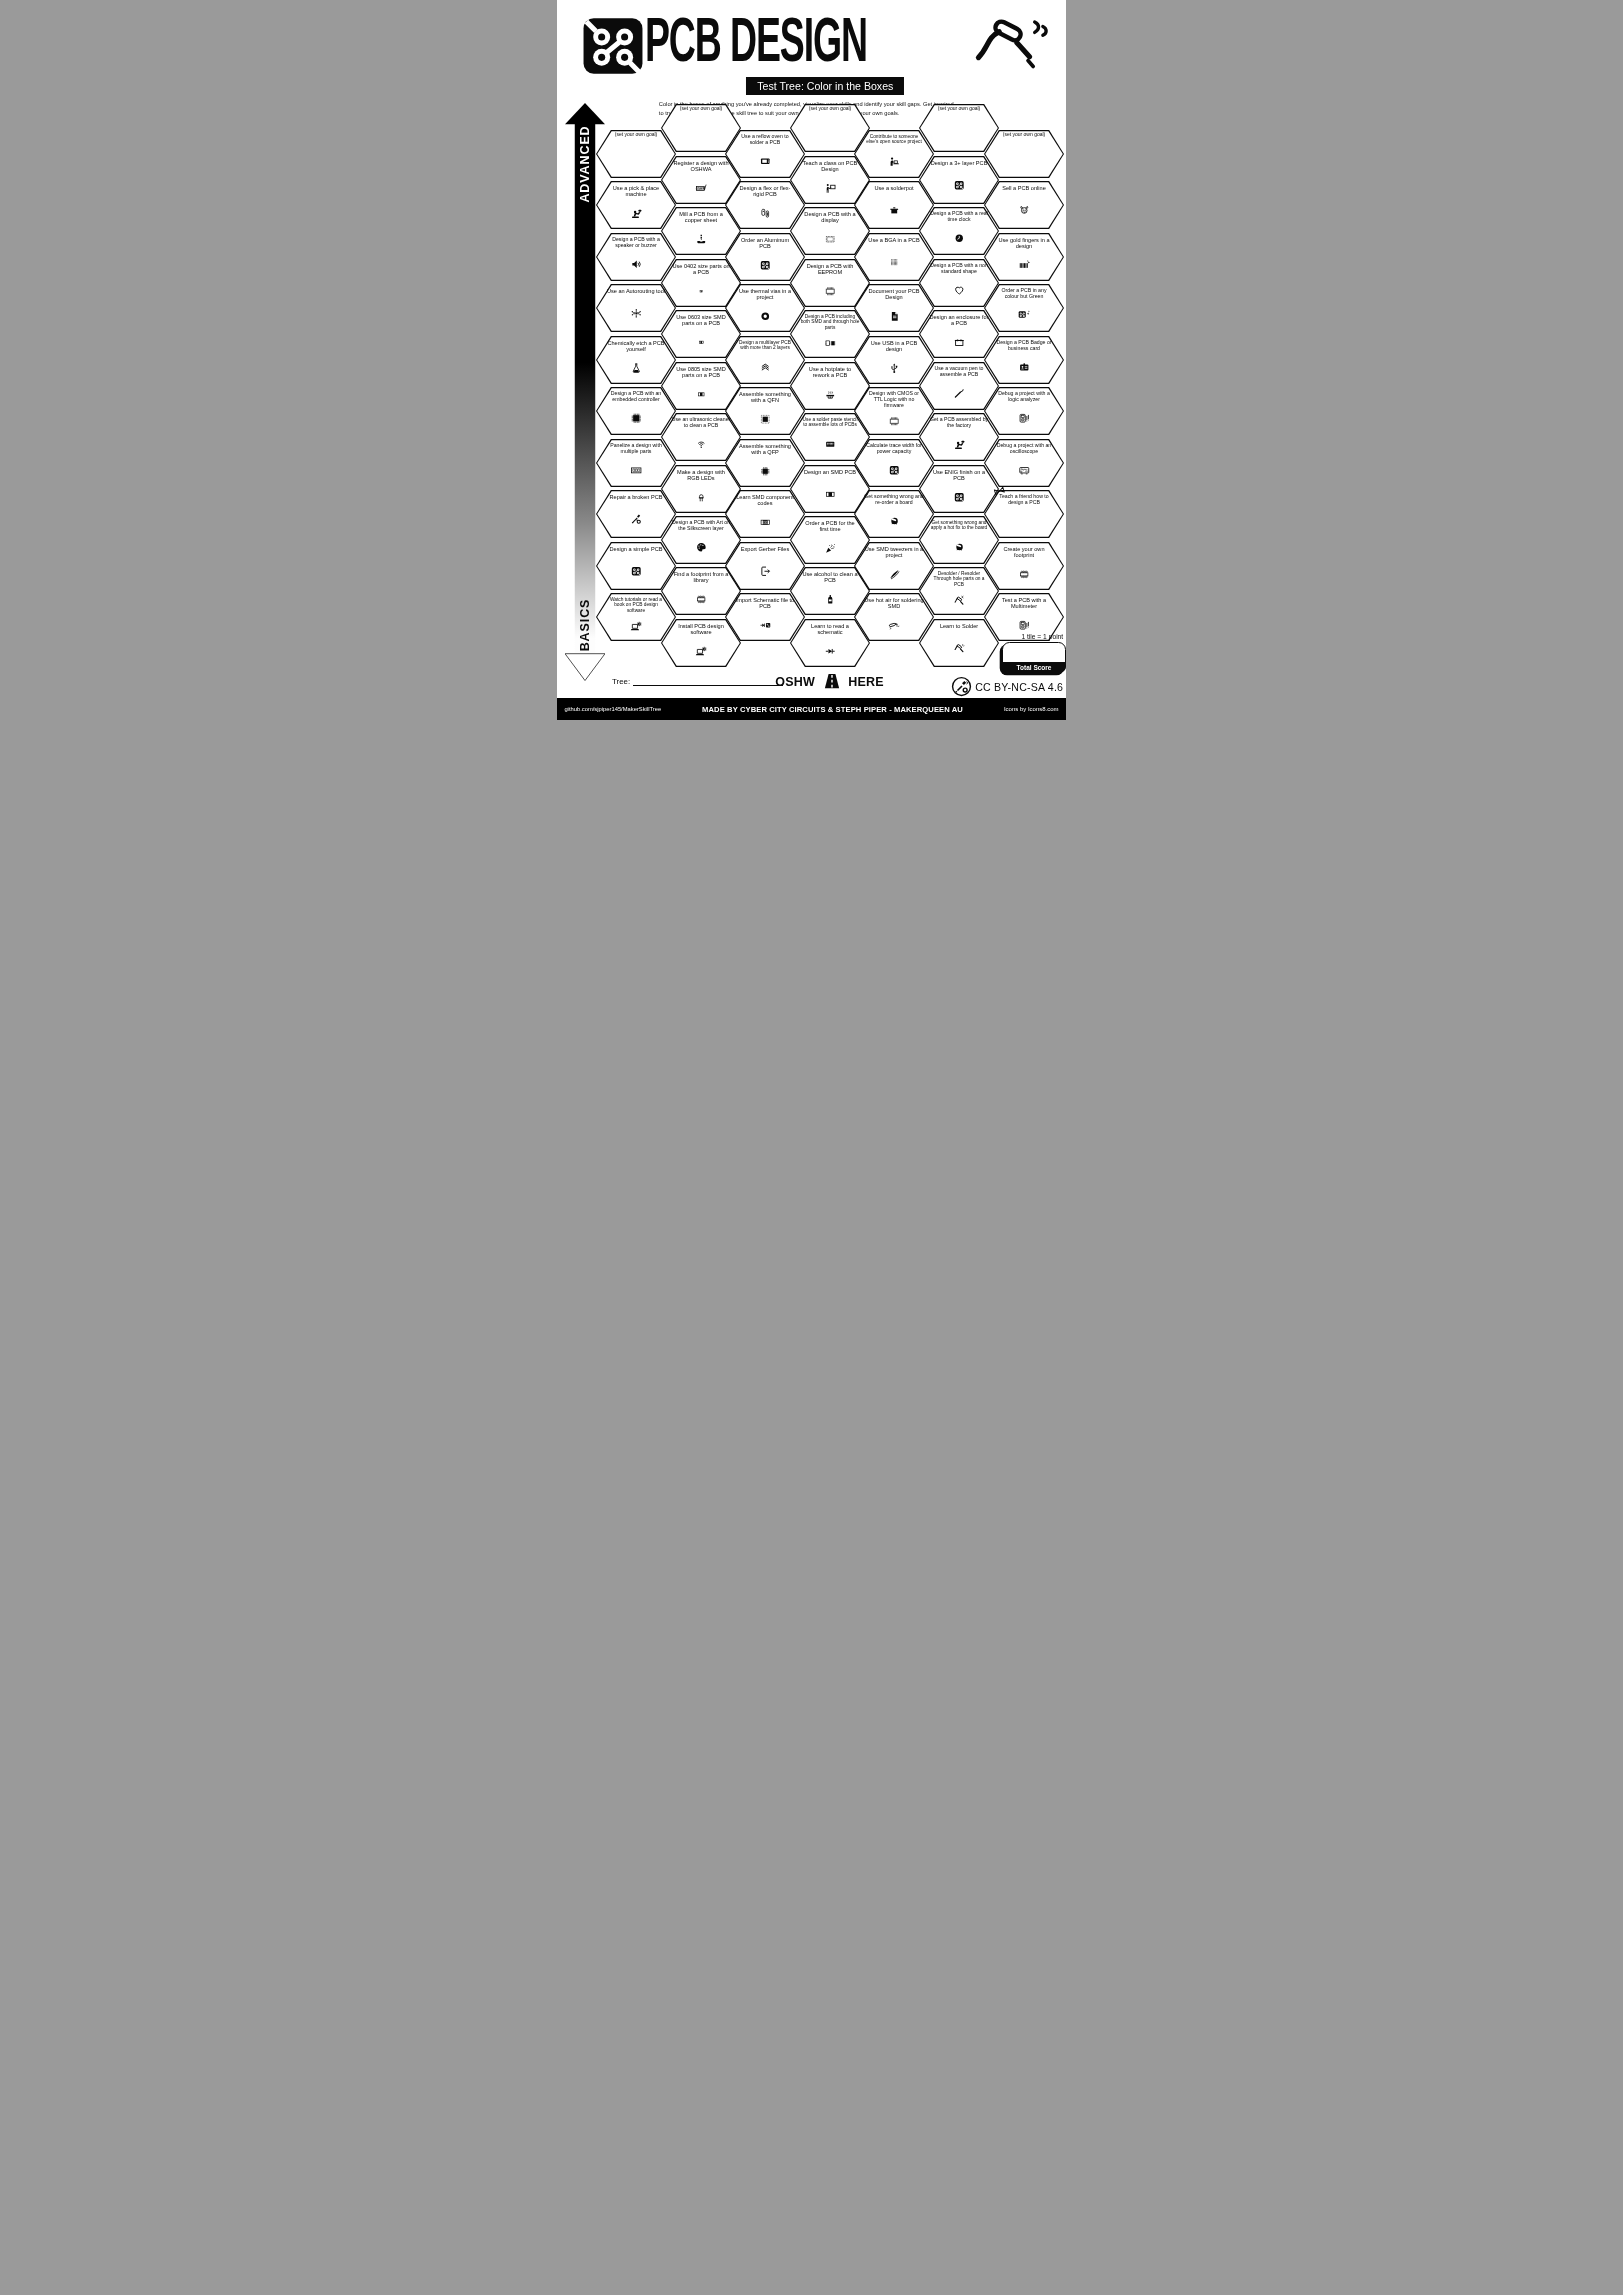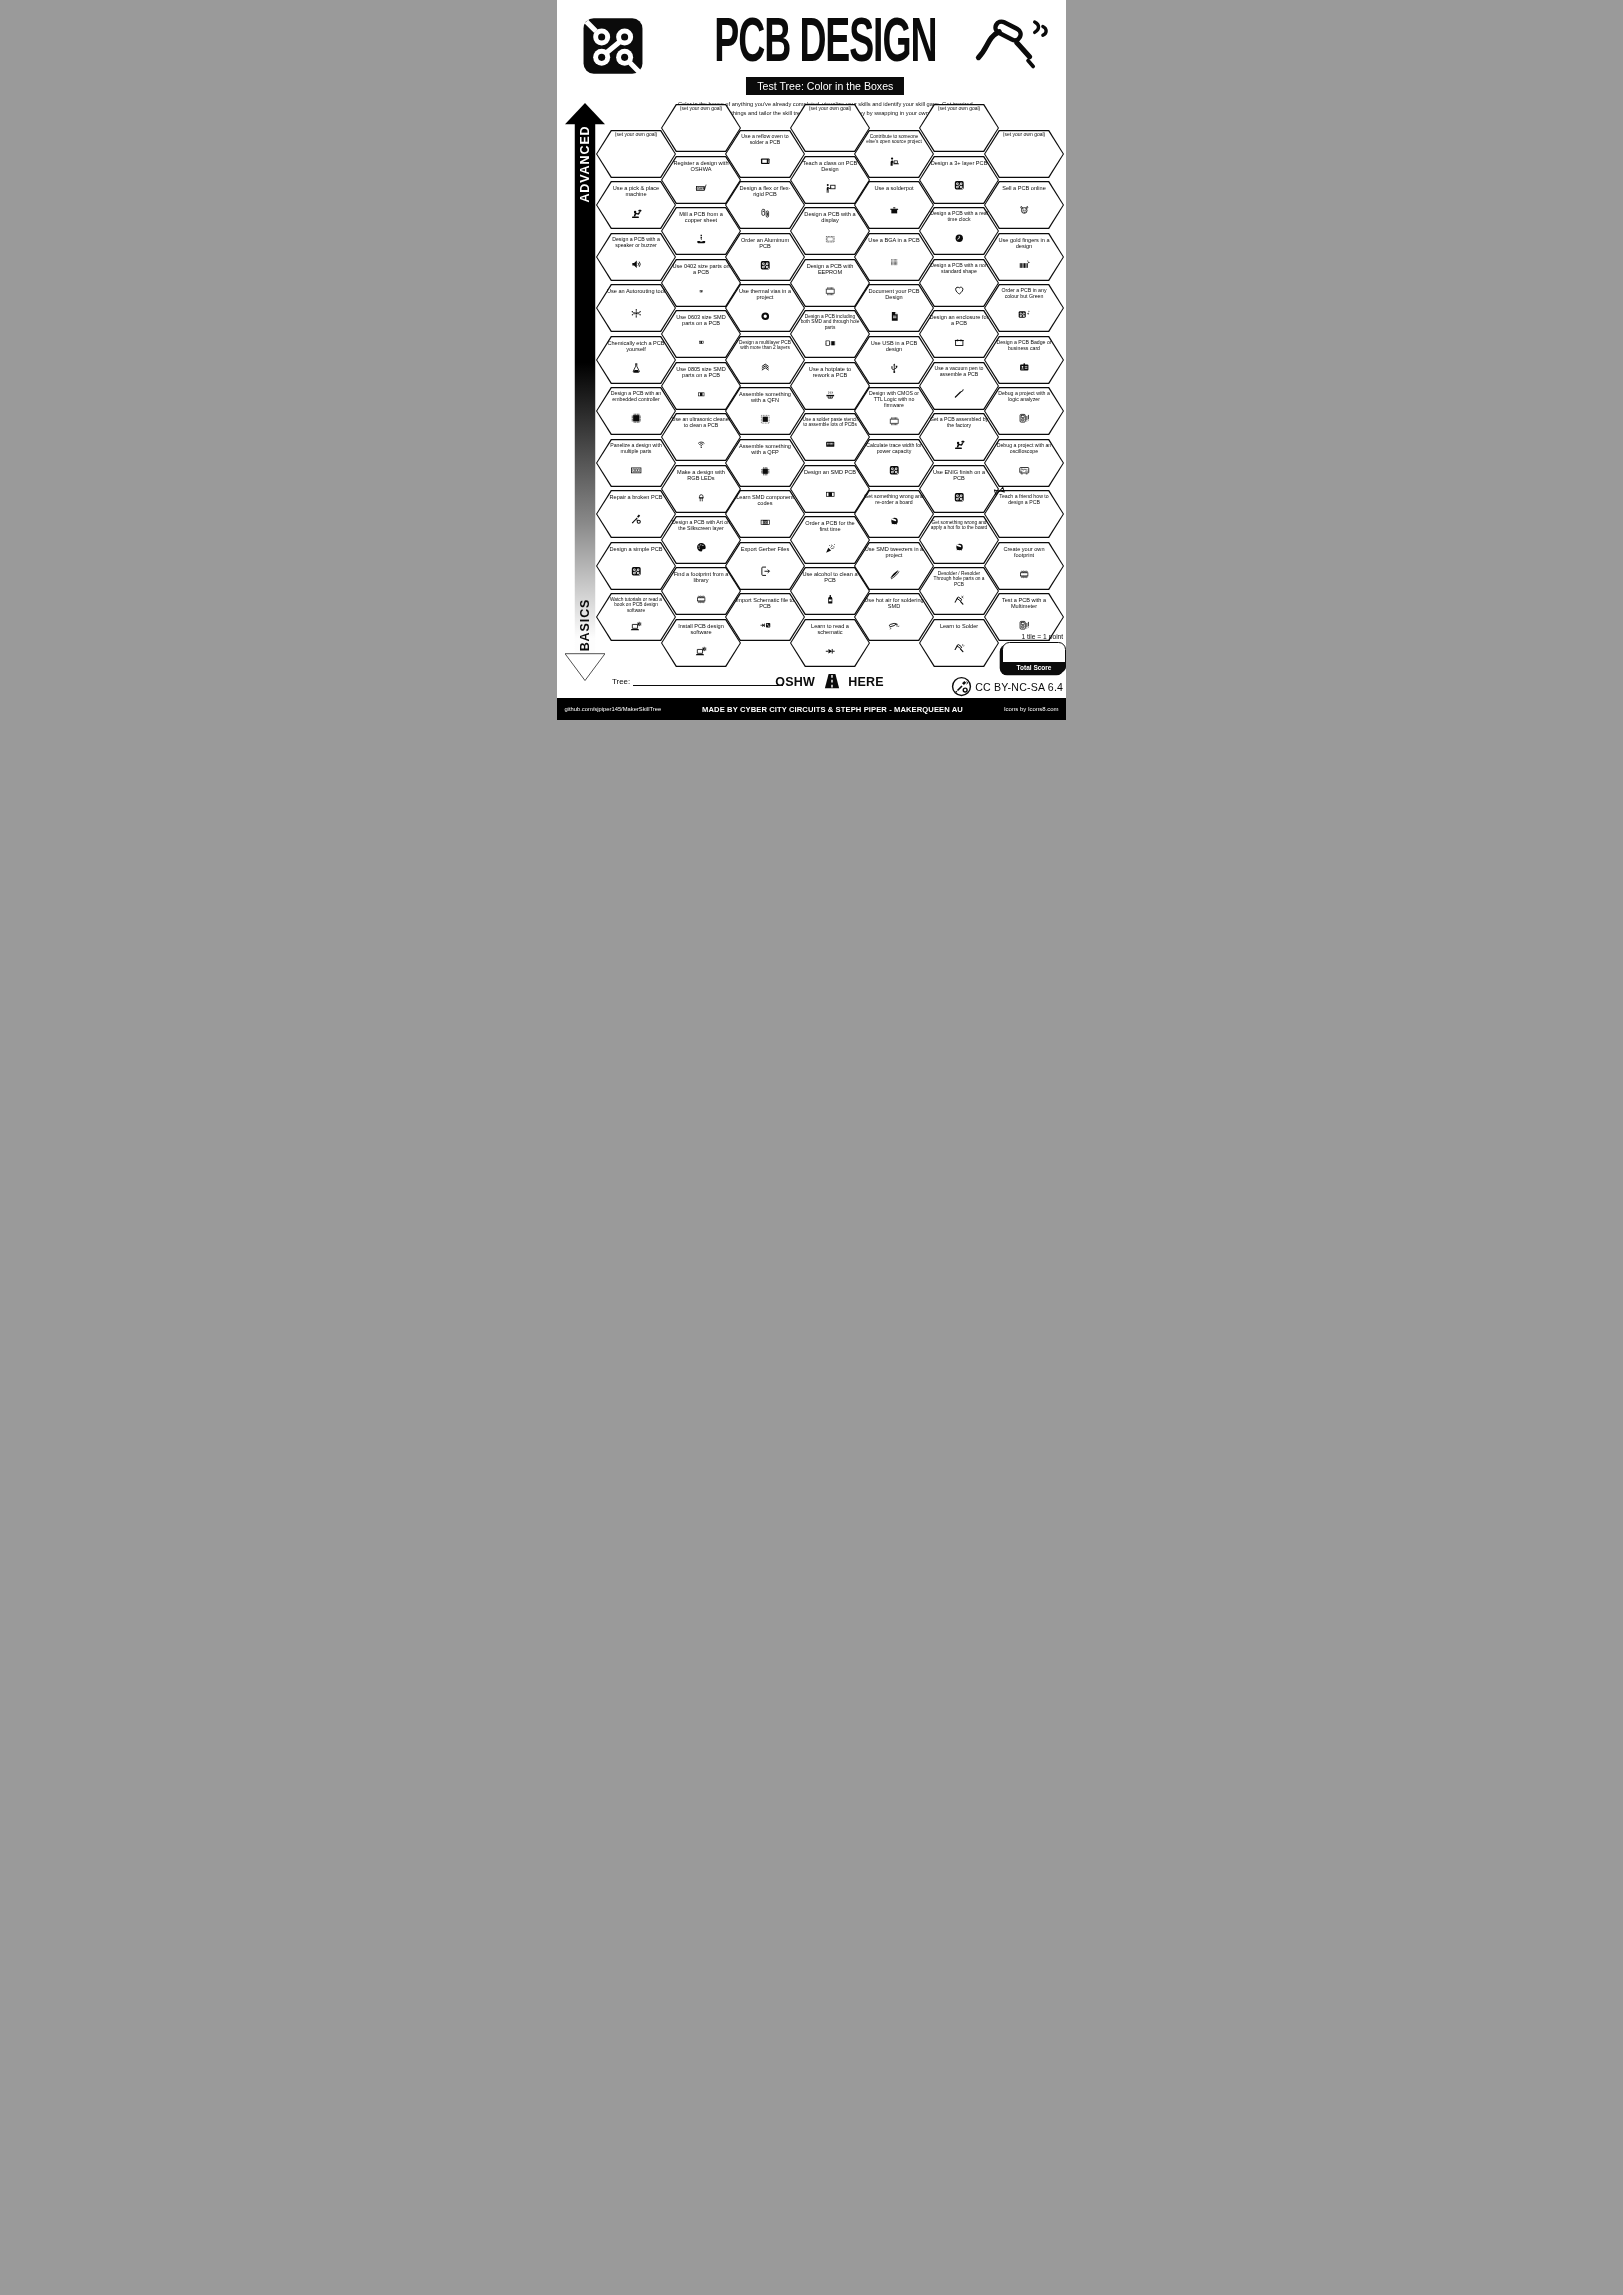--- a/index.html
+++ b/index.html
@@ -1,20 +1,20 @@
 <!DOCTYPE html>
 <html style="font-size:7.4px"><head>
 <meta charset="utf-8">
 <title>PCB Design Skill Tree</title>
 <style>
   html,body{margin:0;padding:0;background:#9a9a9a;}
   .page{position:relative;width:509px;height:720px;margin:0 auto;background:#fff;
         font-family:"Liberation Sans",sans-serif;color:#0b0b0b;overflow:hidden;}
   
-  .header{position:absolute;left:37px;right:9.3px;top:0;height:125px;text-align:center;}
+  .header{position:absolute;left:37px;right:9.3px;top:0;height:125px;text-align:left;}
   .title{position:absolute;left:0;right:0;top:9.3px;margin:0;font-size:48px;line-height:1;
          font-weight:900;letter-spacing:-1.4px;transform:scale(0.78,1.3);transform-origin:center top;white-space:nowrap;}
   .subtitle-box{position:absolute;top:77px;left:50%;transform:translateX(-50%);
         background:#0b0b0b;color:#fff;font-size:10.6px;padding:2.8px 11px;white-space:nowrap;}
   .desc{position:absolute;top:100px;left:50%;transform:translateX(-50%);width:333px;
         font-size:5.7px;line-height:1.5;color:#101010;}
   .corner-logo{position:absolute;left:22px;top:10.6px;width:68px;height:70px;}
   .corner-logo svg{width:100%;height:100%;}
   .iron{position:absolute;right:18.5px;top:10.2px;width:74px;height:67px;}
   .iron svg{width:100%;height:100%;}
@@ -1329,21 +1329,21 @@
 
   <div class="license-row">
     <span class="cc-logo"><svg viewBox="0 0 24 24" aria-hidden="true">
           <circle cx="12" cy="12" r="10.2" fill="#fff" stroke="#0b0b0b" stroke-width="1.6"></circle>
           <path d="M7.4 16.6l5.2-5.2" stroke="#0b0b0b" stroke-width="1.8"></path>
           <path d="M12.6 8.2l2.6-2.6 2.2 2.2-2.6 2.6z" fill="#0b0b0b"></path>
           <circle cx="16.2" cy="16" r="2.2" fill="none" stroke="#0b0b0b" stroke-width="1.6"></circle>
           <path d="M6.6 17.4l-1 1" stroke="#0b0b0b" stroke-width="1.8"></path>
           <path d="M17.8 6.2l.5 1.2 1.2.5-1.2.5-.5 1.2" fill="none" stroke="#0b0b0b" stroke-width="0.8"></path>
         </svg></span>
-    <span class="license-text">CC BY-NC-SA 6.4</span>
+    <span class="license-text">CC BY-NC-SA 4.6</span>
   </div>
 
   <div class="footer">
     <span class="f-left">github.com/sjpiper145/MakerSkillTree</span>
     <span class="f-center">MADE BY CYBER CITY CIRCUITS &amp; STEPH PIPER  -  MAKERQUEEN AU</span>
     <span class="f-right">Icons by Icons8.com</span>
   </div>
 
 </div>
 

